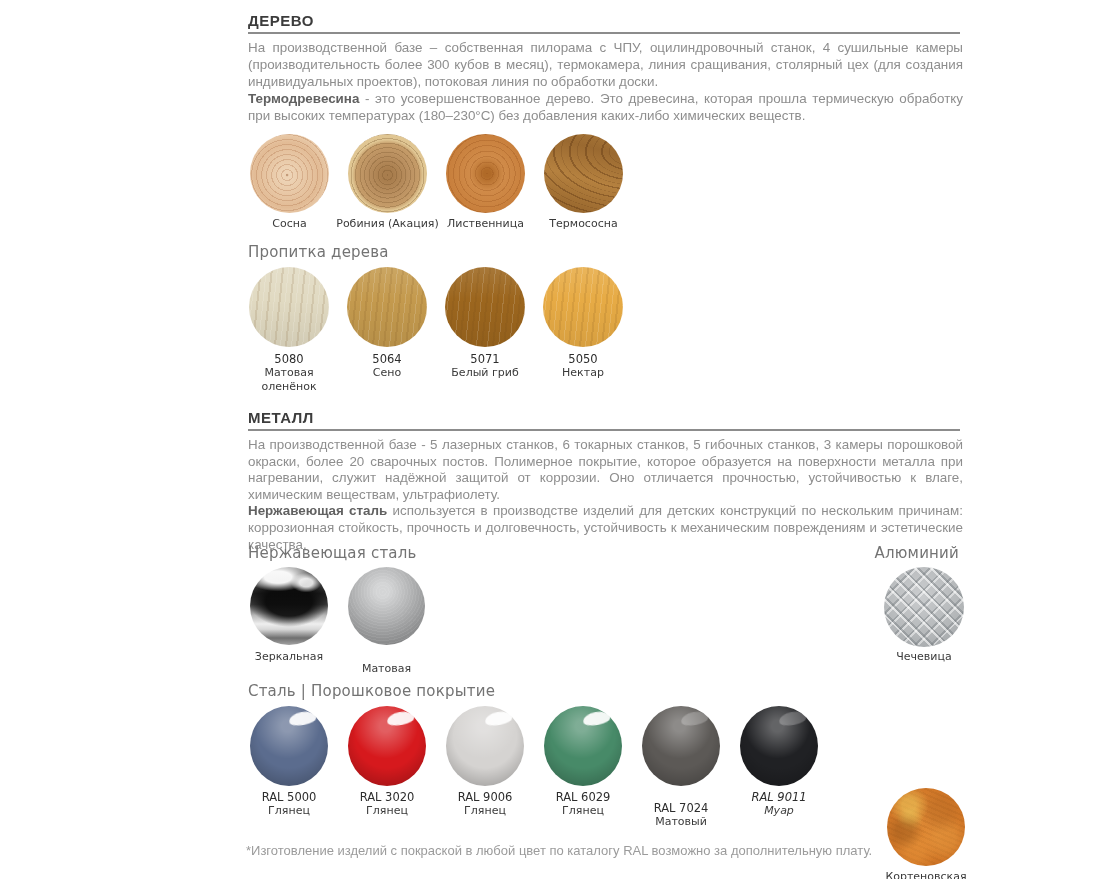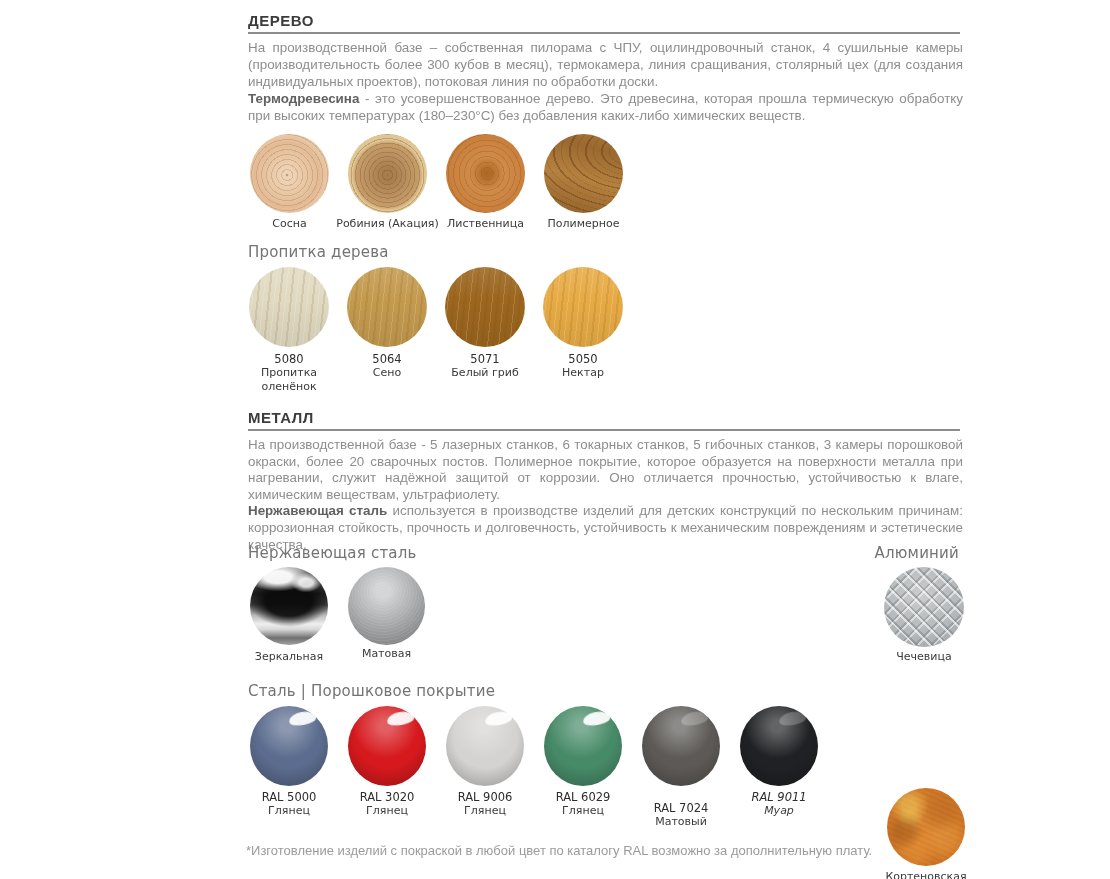--- a/index.html
+++ b/index.html
@@ -93,32 +93,32 @@
     <div class="swatch" style="width:79px;height:79px;">
       <div class="c tex-robinia" style="--c: #bb9161;"></div>
       <div class="slabel" style="top:83px;">Робиния (Акация)</div>
     </div>
     <div class="swatch" style="width:79px;height:79px;">
       <div class="c tex-larch" style="--c: #c87f3c;"></div>
       <div class="slabel" style="top:83px;">Лиственница</div>
     </div>
     <div class="swatch" style="width:79px;height:79px;">
       <div class="c tex-thermopine" style="--c: #a57434;"></div>
-      <div class="slabel" style="top:83px;">Полимерное</div>
+      <div class="slabel" style="top:83px;">Термососна</div>
     </div>
   </div>
 
   <div class="abs sub" style="left:248px;top:243px;">Пропитка дерева</div>
 
   <div class="abs row" style="left:249px;top:267px;gap:18px;">
     <div class="swatch" style="width:80px;height:80px;">
       <div class="c tex-grain" style="--c: #e1dac2;"></div>
       <div class="slabel wrap" style="top:85px;">
         <div class="code">5080</div>
-        <div>Пропитка оленёнок</div>
+        <div>Матовая оленёнок</div>
       </div>
     </div>
     <div class="swatch" style="width:80px;height:80px;">
       <div class="c tex-grain" style="--c: #c49a4e;"></div>
       <div class="slabel wrap" style="top:85px;">
         <div class="code">5064</div>
         <div>Сено</div>
       </div>
     </div>
     <div class="swatch" style="width:80px;height:80px;">
@@ -148,21 +148,21 @@
   <div class="abs sub" style="left:248px;top:544px;">Нержавеющая сталь</div>
   <div class="abs sub" style="left:959px;top:544px;transform:translateX(-100%);">Алюминий</div>
 
   <div class="abs row" style="left:250px;top:567px;gap:20px;">
     <div class="swatch" style="width:78px;height:78px;">
       <div class="c tex-chrome"></div>
       <div class="slabel" style="top:83px;">Зеркальная</div>
     </div>
     <div class="swatch" style="width:77px;height:78px;">
       <div class="c tex-matte" style="--c: #9c9d9e;"></div>
-      <div class="slabel" style="top:80px;">Матовая</div>
+      <div class="slabel" style="top:95px;">Матовая</div>
     </div>
   </div>
 
   <div class="abs swatch" style="left:884px;top:567px;width:80px;height:80px;">
     <div class="c tex-checker" style="--c: #b6b9bb;"></div>
     <div class="slabel" style="top:83px;">Чечевица</div>
   </div>
 
   <div class="abs sub" style="left:248px;top:682px;">Сталь | Порошковое покрытие</div>
 

